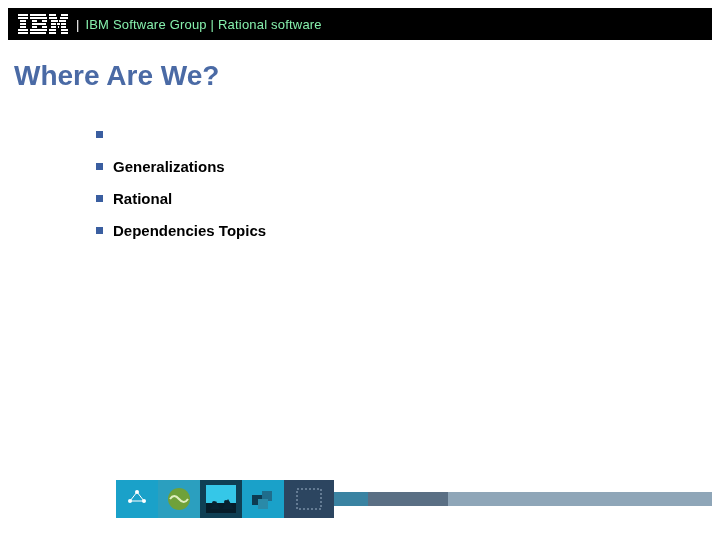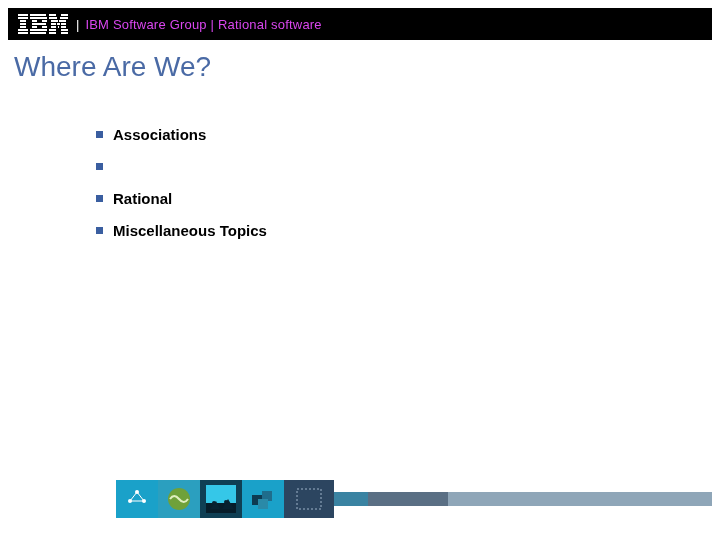--- a/index.html
+++ b/index.html
@@ -29,33 +29,33 @@
     display: flex;
     align-items: center;
   }
   .ibm-logo svg { display: block; }
   .header-sep {
     color: #ffffff;
     font-size: 13px;
     margin: 0 6px 0 8px;
   }
   .header-text {
-    color: #d946ef;
+    color: #86efac;
     font-size: 13px;
     letter-spacing: 0.2px;
   }
 
   
   .title {
     position: absolute;
-    top: 51px;
+    top: 60px;
     left: 14px;
     font-size: 28px;
     color: #4a6aa5;
-    font-weight: 400;
+    font-weight: 700;
   }
 
   
   .list {
     position: absolute;
     top: 118px;
     left: 96px;
   }
   .item {
     display: flex;
@@ -188,36 +188,36 @@
   <span class="header-sep">|</span>
   <span class="header-text">IBM Software Group | Rational software</span>
 </div>
 
 <div class="title">Where Are We?</div>
 
 <div class="list">
 
   <div class="item">
     <span class="bullet"></span>
-    <span class="item-text">Associations</span>
-  </div>
-
-
-  <div class="item">
-    <span class="bullet"></span>
+  </div>
+
+
+  <div class="item">
+    <span class="bullet"></span>
+    <span class="item-text">Generalizations</span>
   </div>
 
   <div class="item">
     <span class="bullet"></span>
     <span class="item-text">Rational</span>
   </div>
 
   <div class="item">
     <span class="bullet"></span>
-    <span class="item-text">Miscellaneous Topics</span>
+    <span class="item-text">Dependencies Topics</span>
   </div>
 
 </div>
 
 <div class="footer">
   <div class="footer-bar"></div>
   <div class="footer-under"></div>
   <div class="footer-deco">
     <div class="deco-block b1">
       <svg width="30" height="28" viewBox="0 0 30 28">

